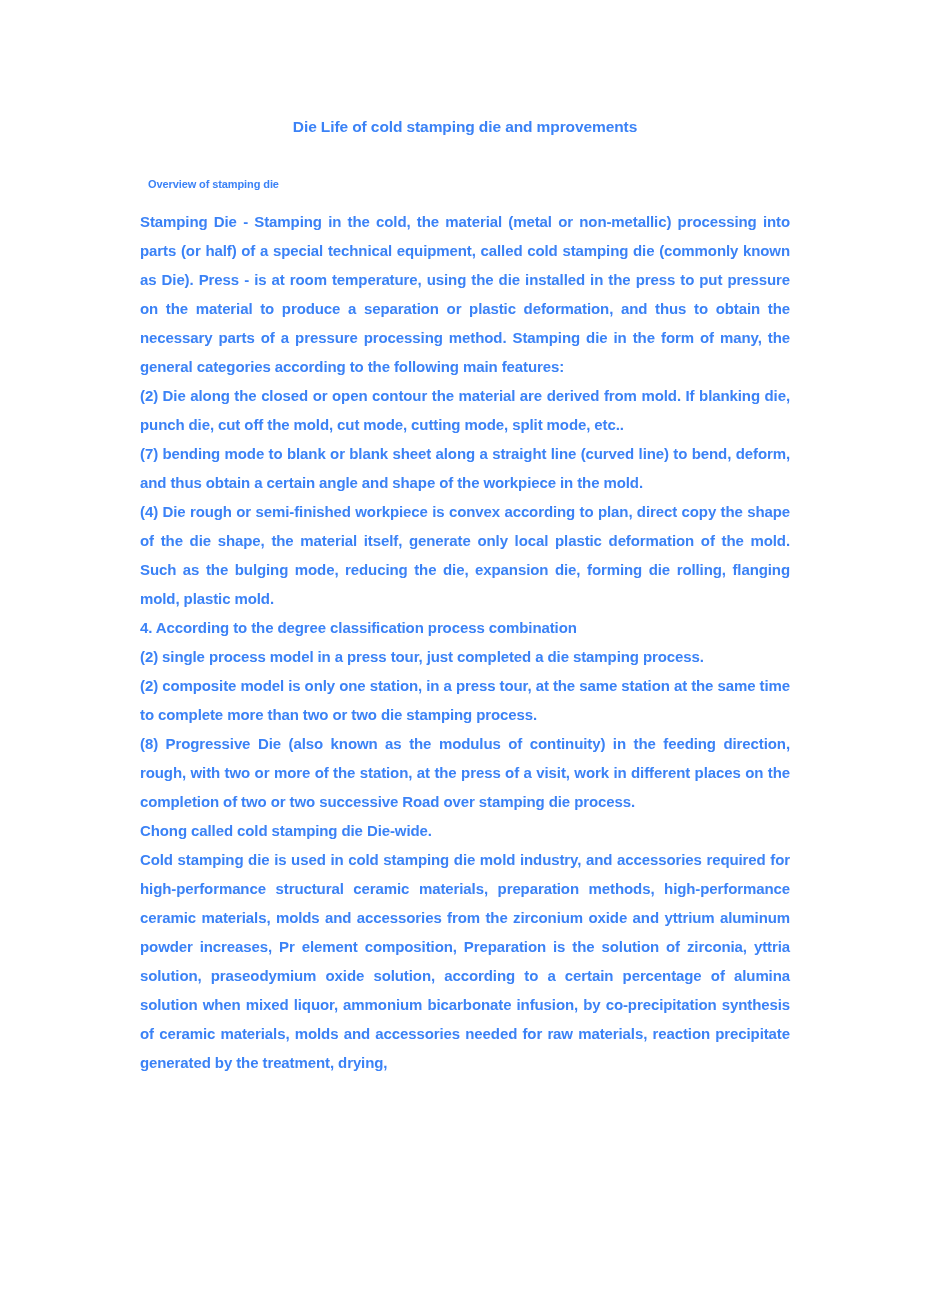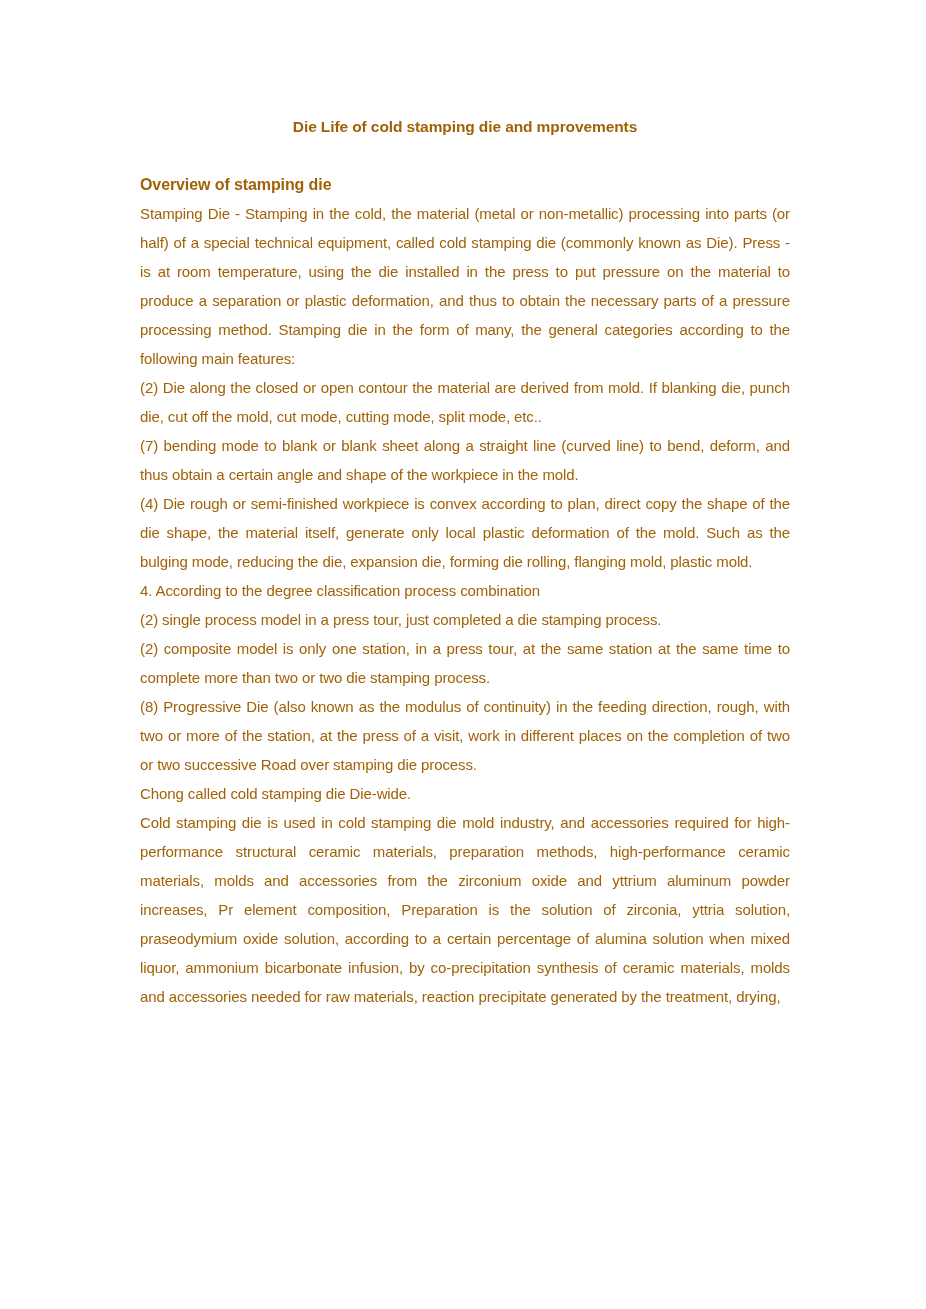--- a/index.html
+++ b/index.html
@@ -17,42 +17,43 @@
     width: 926px;
     height: 1309px;
     background: #ffffff;
     overflow: hidden;
   }
   .content {
     position: absolute;
     left: 140px;
     top: 112px;
     width: 650px;
-    color: #a16207;
+    color: #3b82f6;
     font-size: 15px;
     line-height: 29px;
     letter-spacing: -0.1px;
   }
   .doc-title {
     margin: 0 0 29px 0;
     text-align: center;
     font-weight: bold;
     font-size: 15.5px;
     line-height: 29px;
   }
   .doc-heading {
-    margin: 0;
+    margin: 8px;
     font-weight: bold;
-    font-size: 16px;
+    font-size: 11px;
     line-height: 29px;
     text-align: left;
   }
   .para {
     margin: 0;
     text-align: justify;
+    font-weight: bold;
   }
 </style>
 </head>
 <body>
 
 <div class="page">
   <div class="content">
     <h1 class="doc-title">Die Life of cold stamping die and mprovements</h1>
     <h2 class="doc-heading">Overview of stamping die</h2>
     <p class="para">Stamping Die - Stamping in the cold, the material (metal or non-metallic) processing into parts (or half) of a special technical equipment, called cold stamping die (commonly known as Die). Press - is at room temperature, using the die installed in the press to put pressure on the material to produce a separation or plastic deformation, and thus to obtain the necessary parts of a pressure processing method. Stamping die in the form of many, the general categories according to the following main features:</p>

